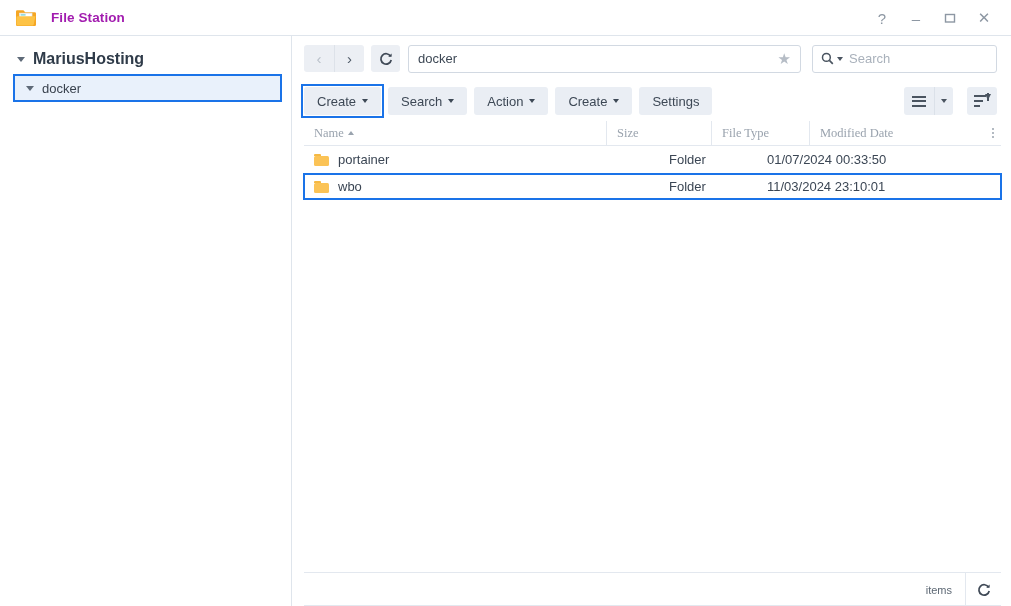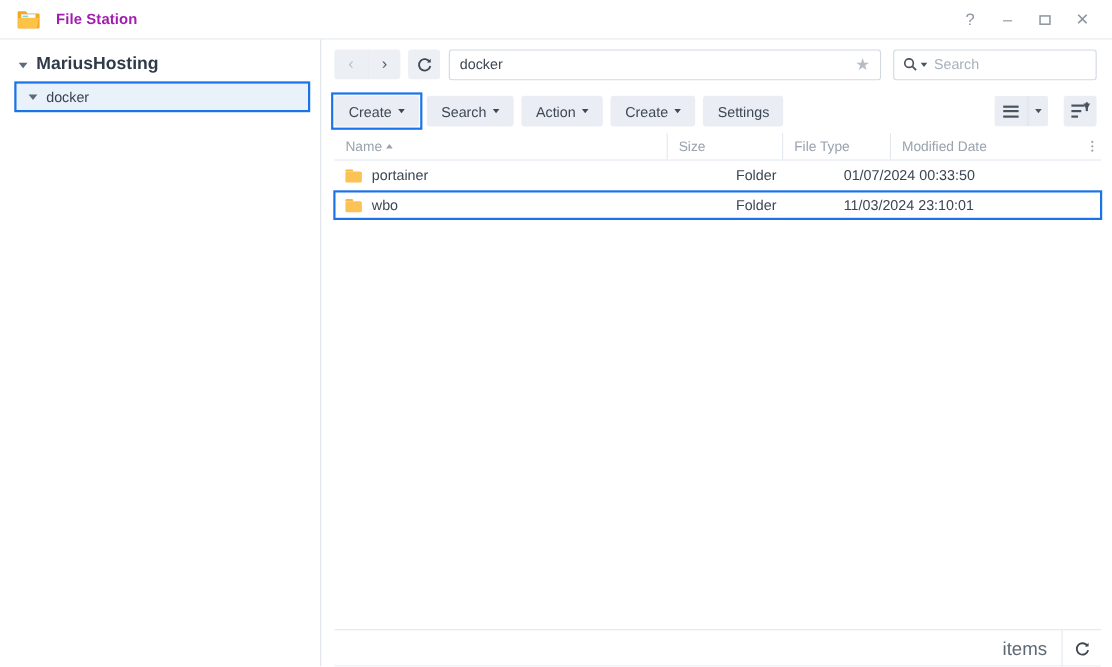--- a/index.html
+++ b/index.html
@@ -176,21 +176,21 @@
     width: 2px; height: 8px; background: #4a5460;
   }
 
   
   .listhead {
     height: 25px; display: flex; align-items: center;
     border-bottom: 1px solid #e3e8ef;
     margin: 0 10px 0 11px;
     font-size: 12.5px; color: #9aa3ae;
   }
-  .col { padding-left: 10px; display: flex; align-items: center; gap: 4px; height: 100%; }
+  .col { padding-left: 10px; display: flex; align-items: center; gap: 4px; height: 100%; font-family: Liberation Serif, serif; }
   .col.name { width: 277px; }
   .col.size { width: 78px; border-left: 1px solid #e3e8ef; margin-left: 25px; }
   .col.ftype { width: 98px; border-left: 1px solid #e3e8ef; margin-left: 27px; }
   .col.mdate { flex: 1; border-left: 1px solid #e3e8ef; }
   .sortasc {
     width: 0; height: 0;
     border-left: 3.5px solid transparent;
     border-right: 3.5px solid transparent;
     border-bottom: 4.5px solid #9aa3ae;
   }
@@ -223,21 +223,21 @@
     content: ""; position: absolute; left: 0; top: 2px;
     width: 15px; height: 10px; background: #fbc356;
     border-radius: 1.5px;
   }
 
   
   .statusbar {
     height: 34px; border-top: 1px solid #e3e8ef;
     margin: 0 10px 0 11px;
     display: flex; align-items: center; justify-content: flex-end;
-    gap: 0; font-size: 17px; color: #5d6874;
+    gap: 0; font-size: 11px; color: #5d6874;
   }
   .items-label { padding-right: 13px; }
   .st-refresh {
     width: 36px; height: 34px; border-left: 1px solid #e3e8ef;
     display: flex; align-items: center; justify-content: center;
     color: #3f4956; font-size: 14px;
   }
   .bottom-rule {
     position: absolute; left: 304px; right: 10px; bottom: 0;
     height: 1px; background: #e3e8ef;

